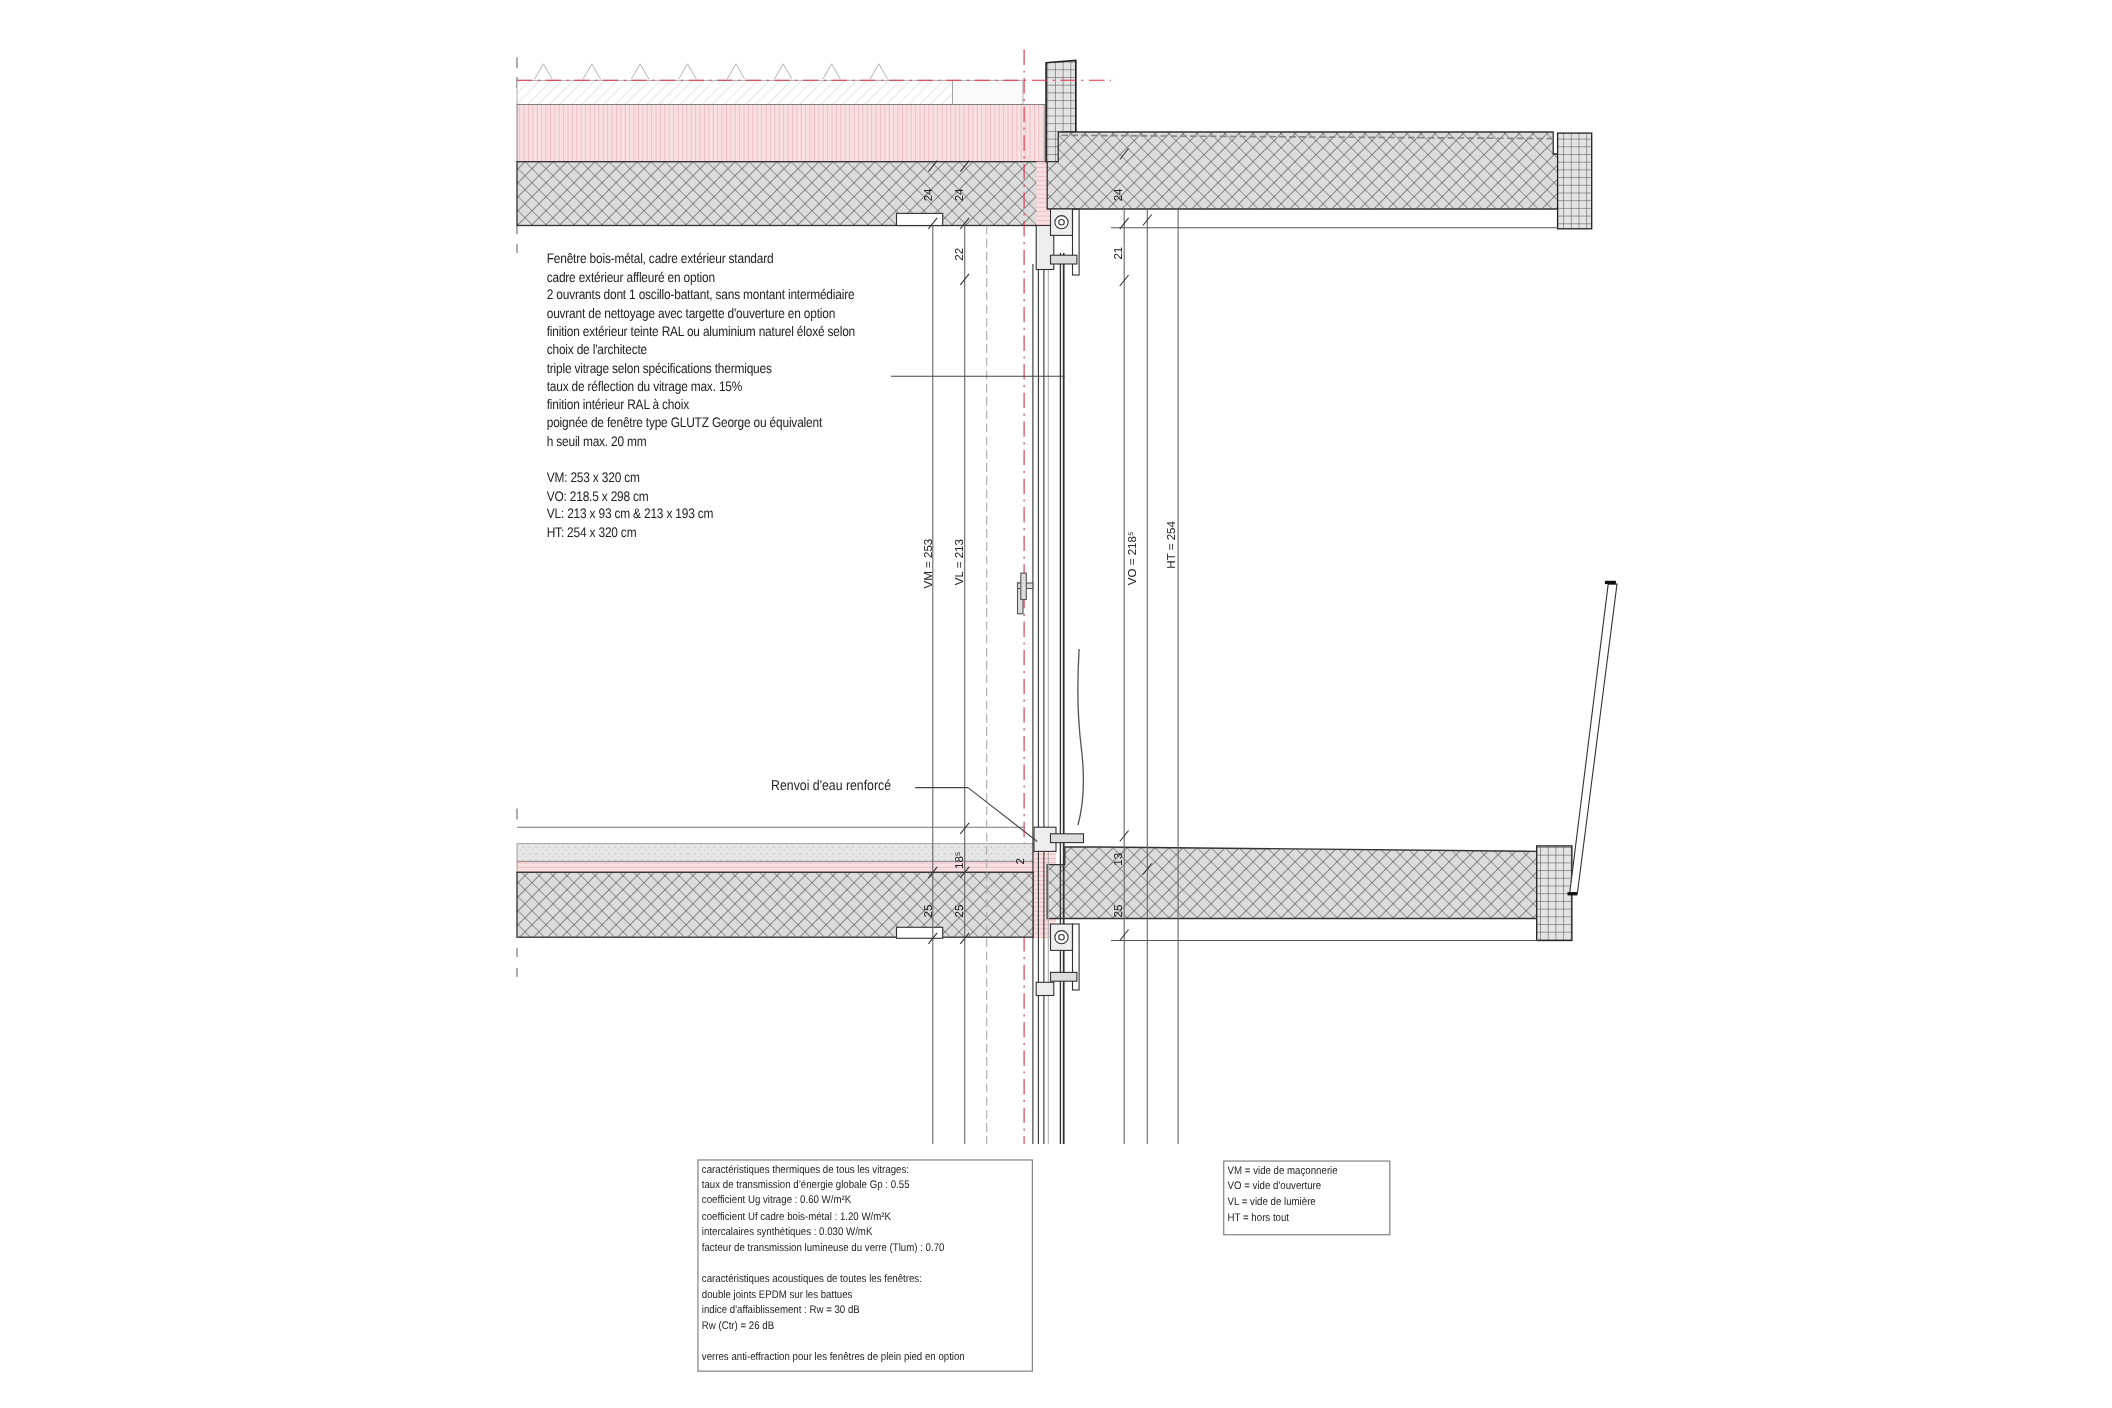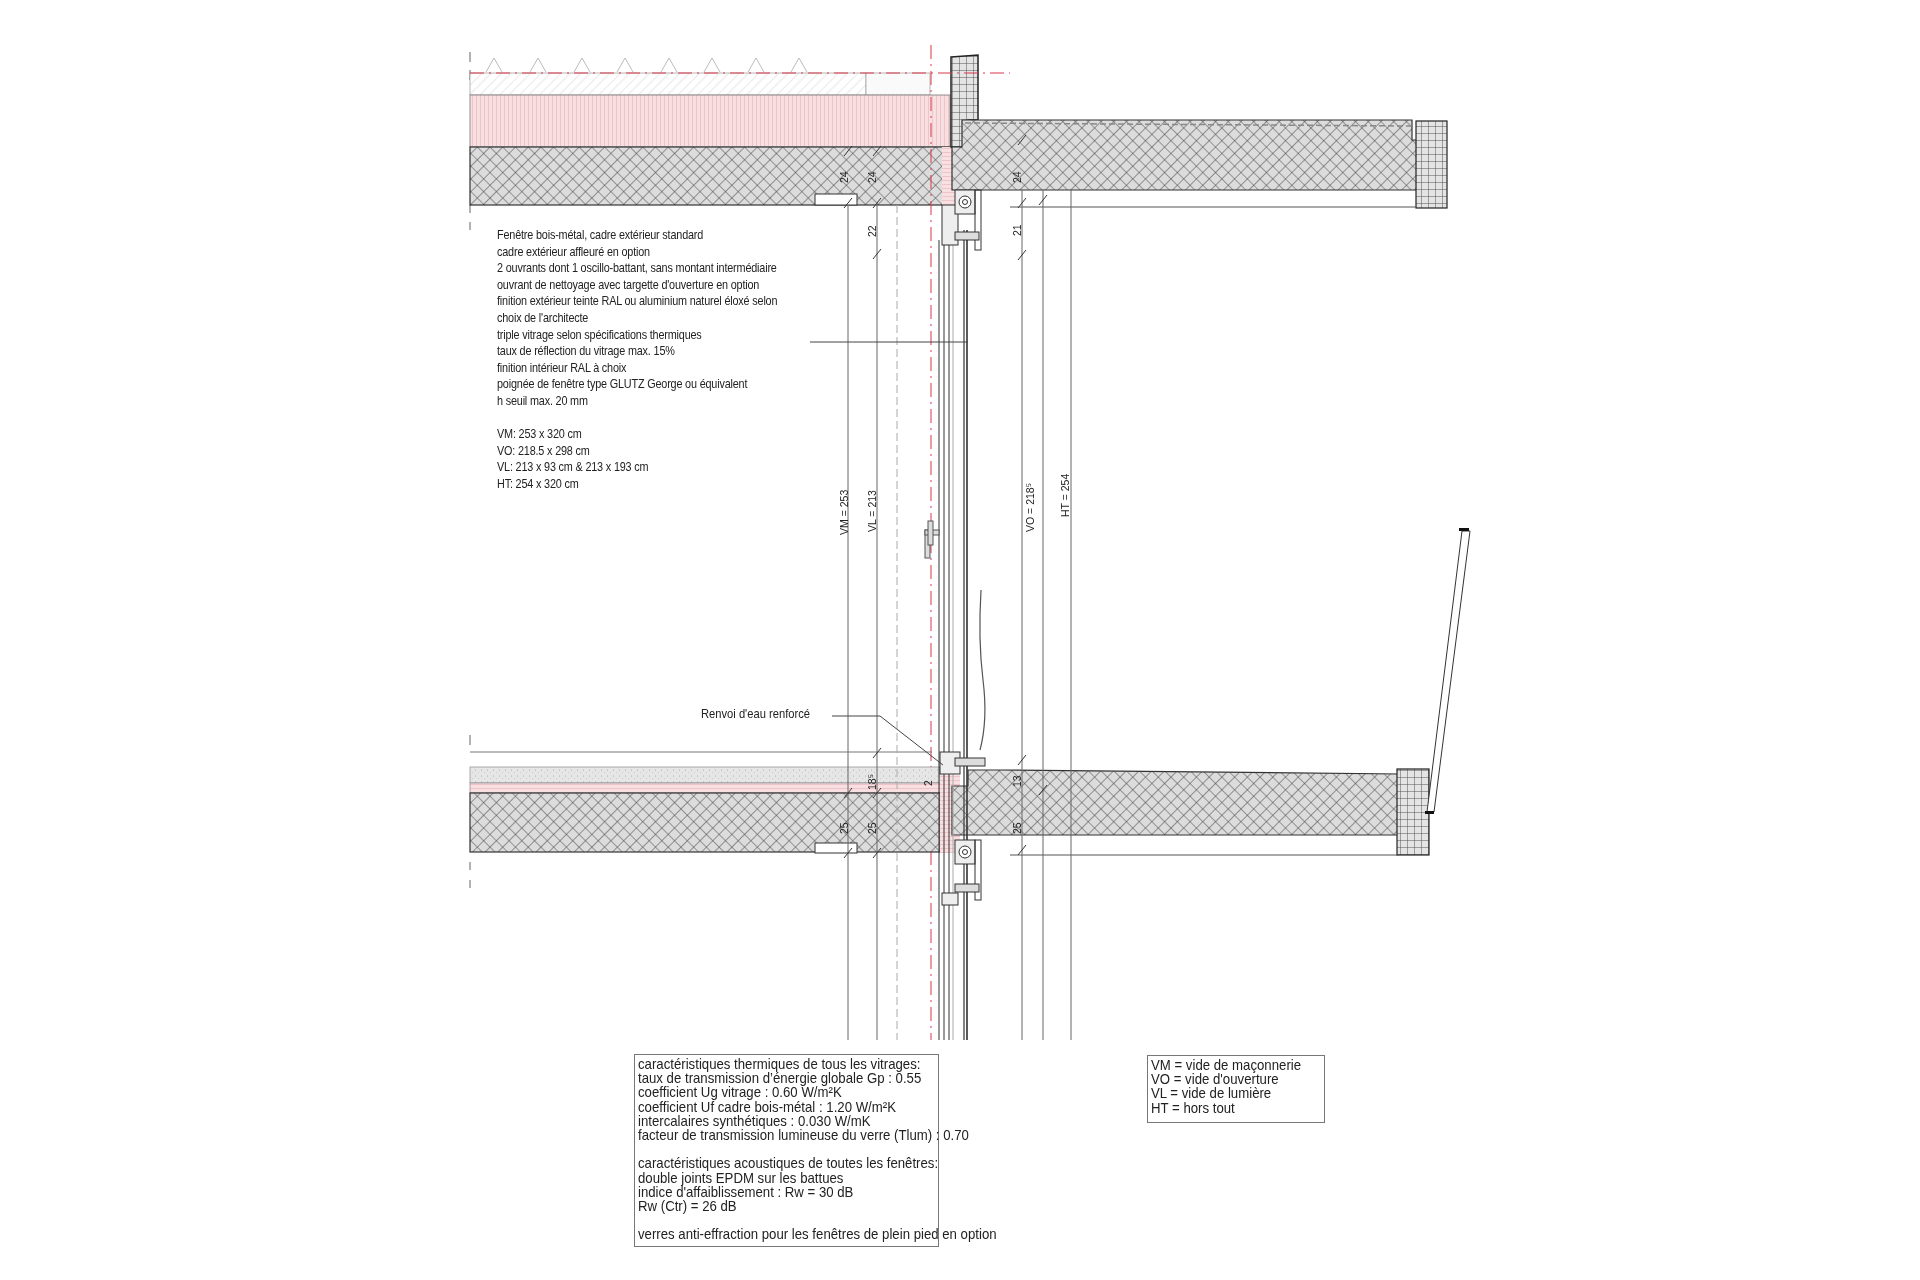--- a/index.html
+++ b/index.html
@@ -4,21 +4,21 @@
   <style>
     html, body { margin: 0; padding: 0; background: #ffffff; }
     body { width: 1920px; height: 1280px; position: relative; overflow: hidden;
            font-family: "Liberation Sans", sans-serif; color: #222; }
     #drawing { position: absolute; left: 0; top: 0; width: 1920px; height: 1280px; }
     .notes { position: absolute; left: 497px; top: 227px; font-size: 12.6px; line-height: 16.6px;
              font-stretch: condensed; letter-spacing: -0.2px; transform: scaleX(0.86); transform-origin: left top; white-space: nowrap; }
     .notes .line { display: block; }
     .notes .gap { height: 16.6px; }
     .label { position: absolute; font-size: 13px; white-space: nowrap; transform: scaleX(0.86); transform-origin: left top; }
-    .box { position: absolute; border: 1px solid #777; background: #fff; padding: 2px 3px; font-size: 15px; line-height: 14.2px;
+    .box { position: absolute; border: 1px solid #777; background: #fff; padding: 2px 3px; font-size: 10px; line-height: 14.2px;
            white-space: nowrap; box-sizing: border-box; }
     .box .inner { transform: scaleX(0.88); transform-origin: left top; }
     .box .line { display: block; }
     .box .gap { height: 14.2px; }
     .dim { position: absolute; font-size: 10.5px; white-space: nowrap; transform-origin: left top; }
   </style>
 </head>
 <body>
 
 <svg id="drawing" width="1920" height="1280" viewBox="0 0 1920 1280" xmlns="http://www.w3.org/2000/svg">
@@ -245,20 +245,20 @@
     <span class="line gap"></span>
     <span class="line">caractéristiques acoustiques de toutes les fenêtres:</span>
     <span class="line">double joints EPDM sur les battues</span>
     <span class="line">indice d'affaiblissement : Rw = 30 dB</span>
     <span class="line">Rw (Ctr) = 26 dB</span>
     <span class="line gap"></span>
     <span class="line">verres anti-effraction pour les fenêtres de plein pied en option</span>
   </div>
 </div>
 
-<div class="box" style="left:1147px; top:1055px; width:178px; height:68px;">
+<div class="box" style="left:1112px; top:1055px; width:152px; height:68px;">
   <div class="inner">
     <span class="line">VM = vide de maçonnerie</span>
     <span class="line">VO = vide d'ouverture</span>
     <span class="line">VL = vide de lumière</span>
     <span class="line">HT = hors tout</span>
   </div>
 </div>
 
 </body></html>

